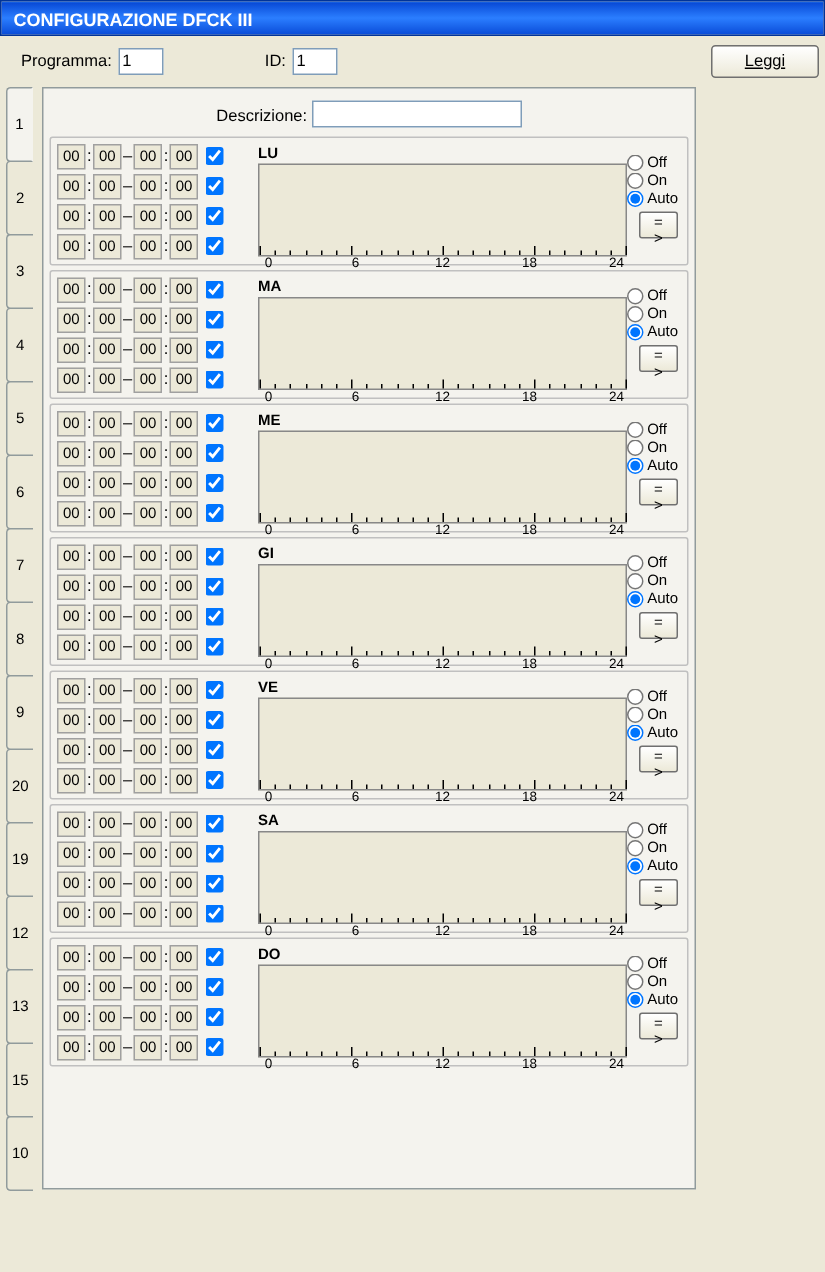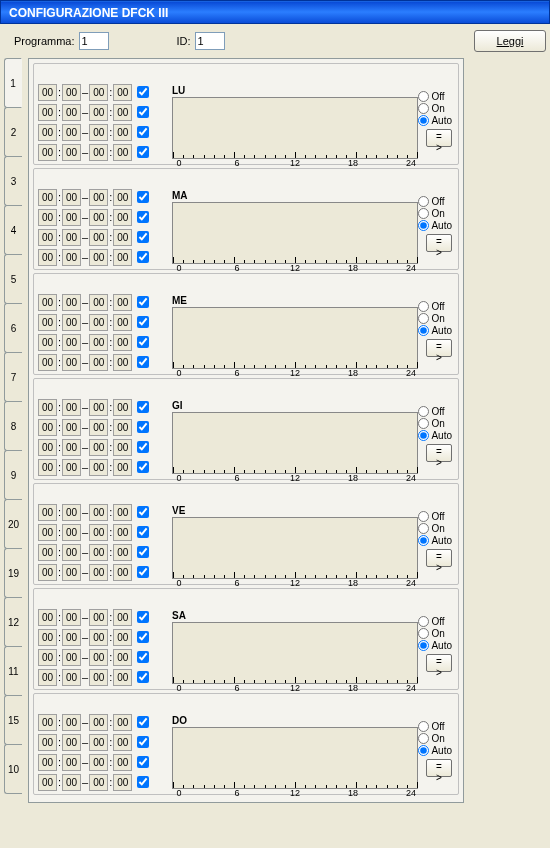--- a/index.html
+++ b/index.html
@@ -54,21 +54,21 @@
     border-radius:3px 0 0 3px;
   }
   .tab.active { background:#f4f3ee; border-right:1px solid #f4f3ee; position:relative; z-index:2;}
   .content-panel {
     background:#f4f3ee; border:1px solid #919b9c; width:436px; padding:4px 4px 4px 4px;
   }
   .desc-row { text-align:center; padding:4px 0 6px 0;}
   .desc-row input { width:140px; height:18px; background:#fff; border:1px solid #7f9db9;}
   .day-group {
     border:1px solid #c0c0c0; border-radius:2px; margin-bottom:3px;
-    padding:19px 4px 3px 4px; display:flex; gap:6px; background:#f4f3ee;
+    padding:3px 4px 3px 4px; display:flex; gap:6px; background:#f4f3ee;
     position:relative;
     justify-content:center;
   }
   .times-col { display:flex; flex-direction:column; gap:2px; width:128px;}
   .time-row { display:flex; align-items:center; gap:1px;}
   .timei {
     background:#ece9d8; border:1px solid #a0a0a0; width:19px; height:17px;
     font-size:10px; text-align:center; padding:0;
   }
   .sep { margin:0 0px; }
@@ -124,25 +124,29 @@
         <div class="tab">3</div>
         <div class="tab">4</div>
         <div class="tab">5</div>
         <div class="tab">6</div>
         <div class="tab">7</div>
         <div class="tab">8</div>
         <div class="tab">9</div>
         <div class="tab">20</div>
         <div class="tab">19</div>
         <div class="tab">12</div>
-        <div class="tab">11</div>
+        <div class="tab">13</div>
         <div class="tab">15</div>
         <div class="tab">10</div>
       </div>
     <div class="content-panel">
+      <div class="desc-row">
+        <span>Descrizione:</span>
+        <input value="" style="">
+      </div>
       <div id="days-container">
           <div class="day-group">
             <div class="times-col">
               <div class="time-row">
                 <input class="timei" value="00" style="">
                 <span class="sep">:</span>
                 <input class="timei" value="00" style="">
                 <span class="sep"> – </span>
                 <input class="timei" value="00" style="">
                 <span class="sep">:</span>

